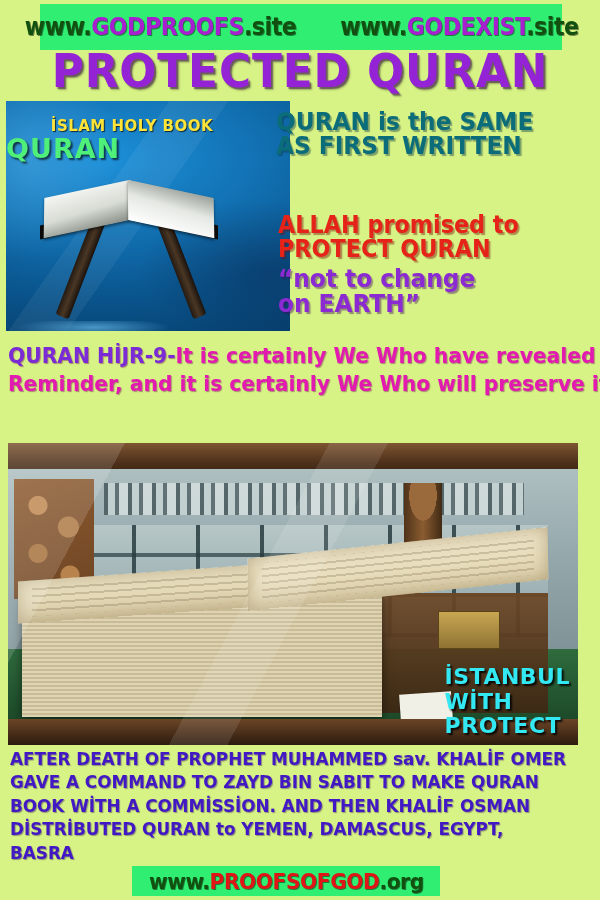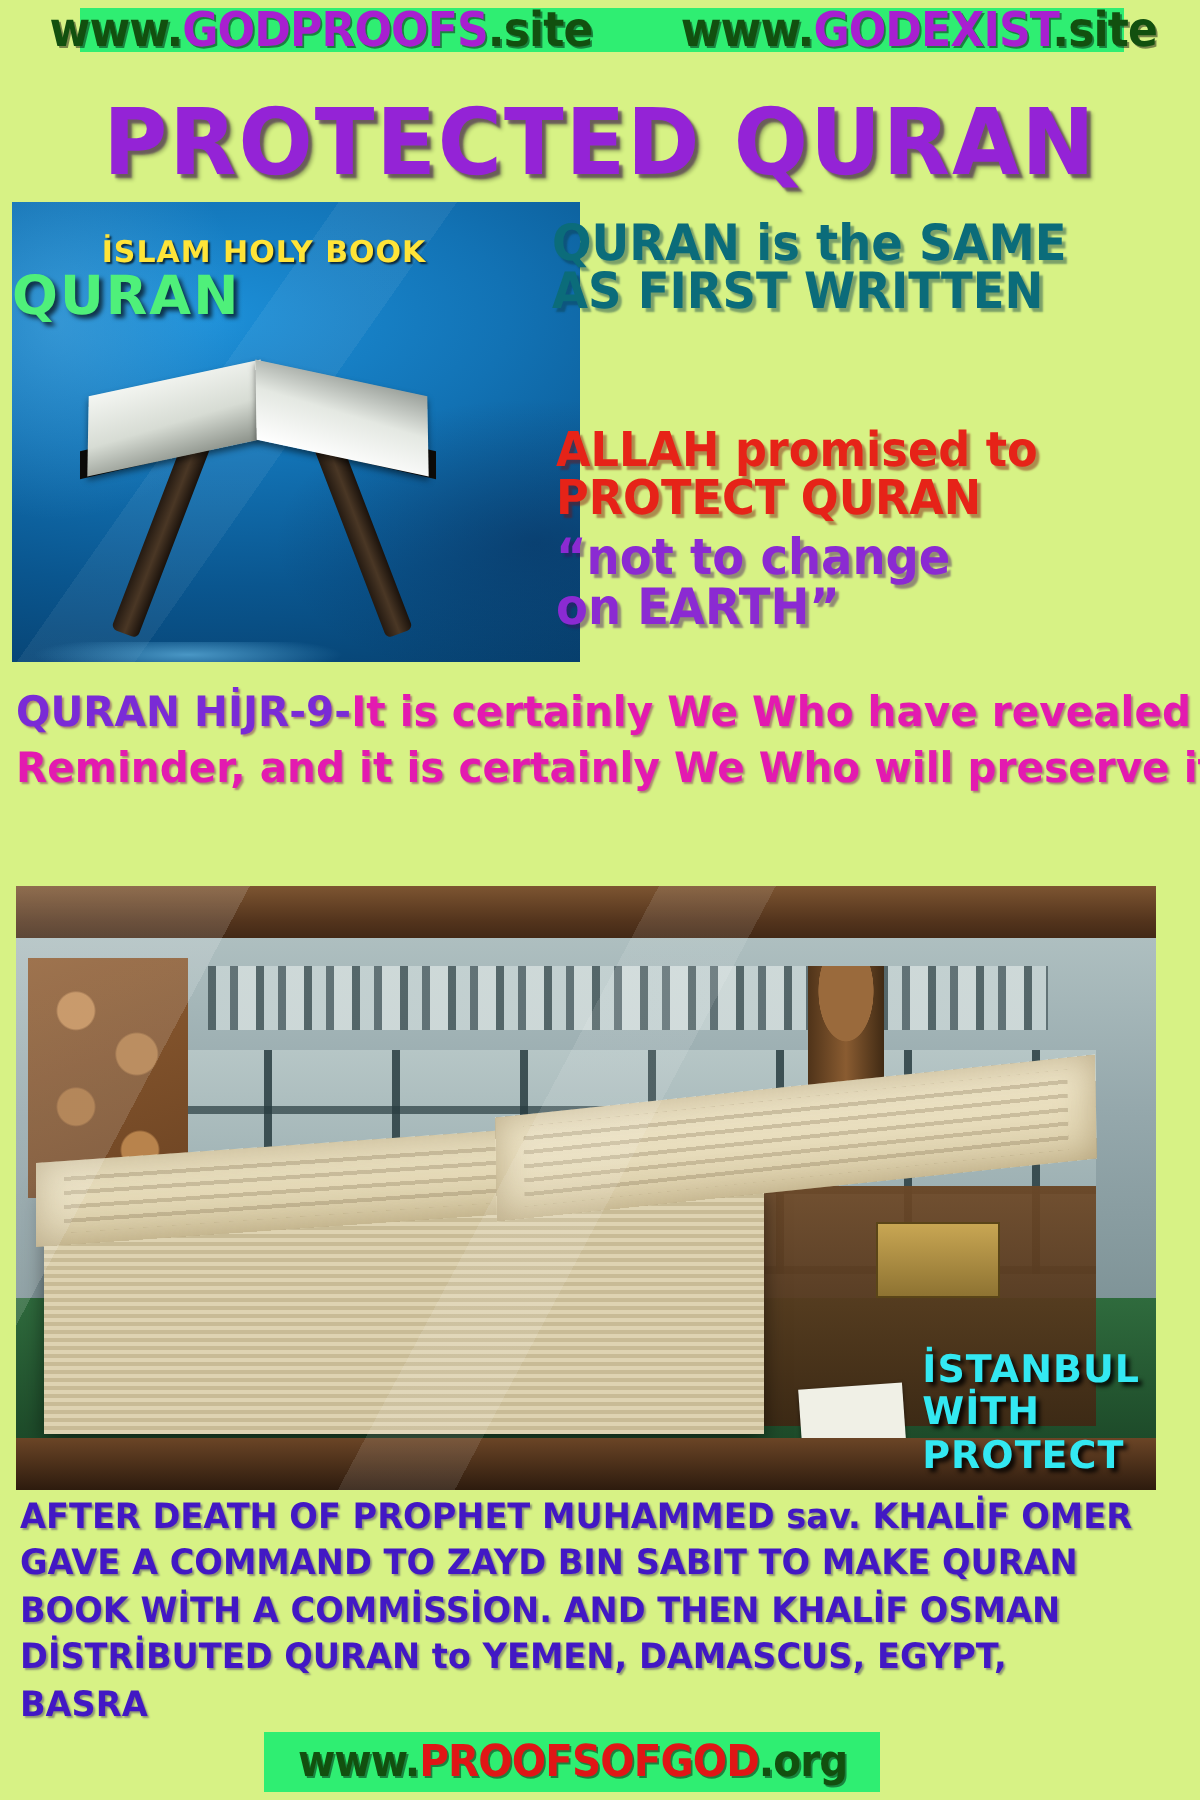--- a/index.html
+++ b/index.html
@@ -7,21 +7,21 @@
     width:600px;height:900px;
     background:#d7f285;
     font-family:"Liberation Sans", sans-serif;
     overflow:hidden;
     position:relative;
   }
   .page{position:relative;width:600px;height:900px;}
 
   
   .top-banner{
-    position:absolute;left:40px;top:4px;width:522px;height:22px;
+    position:absolute;left:40px;top:4px;width:522px;height:46px;
     background:#2fee72;
     display:flex;align-items:center;justify-content:center;gap:22px;
     white-space:nowrap;
   }
   .site-link{
     font-size:24px;font-weight:bold;letter-spacing:-0.5px;
     font-family:"DejaVu Sans", sans-serif;
     transform:scaleX(0.92);
     text-shadow:1px 1px 0 rgba(0,0,0,.45);
   }
@@ -177,21 +177,21 @@
   .mz-plaque{position:absolute;left:430px;top:168px;width:60px;height:36px;
     background:linear-gradient(180deg,#c8a653,#8e7332);border:1px solid #5a4518;}
   .mz-card{position:absolute;left:392px;top:250px;width:52px;height:28px;
     background:#f0f0e6;transform:rotate(-4deg);box-shadow:0 1px 2px rgba(0,0,0,.5);}
   .mz-glass{position:absolute;inset:0;
     background:linear-gradient(118deg, rgba(255,255,255,.14) 0 16%, rgba(255,255,255,0) 16% 44%, rgba(255,255,255,.10) 44% 52%, rgba(255,255,255,0) 52%);
     pointer-events:none;}
   .mz-label{
     position:absolute;right:8px;bottom:6px;text-align:left;
     font-family:"DejaVu Sans", sans-serif;
-    font-size:19px;font-weight:bold;line-height:1.12;
+    font-size:22px;font-weight:bold;line-height:1.12;
     color:#33e8f2;
     text-shadow:2px 2px 2px rgba(0,0,0,.85);
     letter-spacing:.5px;
     margin-top:14px;
   }
 
   
   .history{
     position:absolute;left:10px;top:748px;width:590px;
     font-family:"DejaVu Sans", sans-serif;

